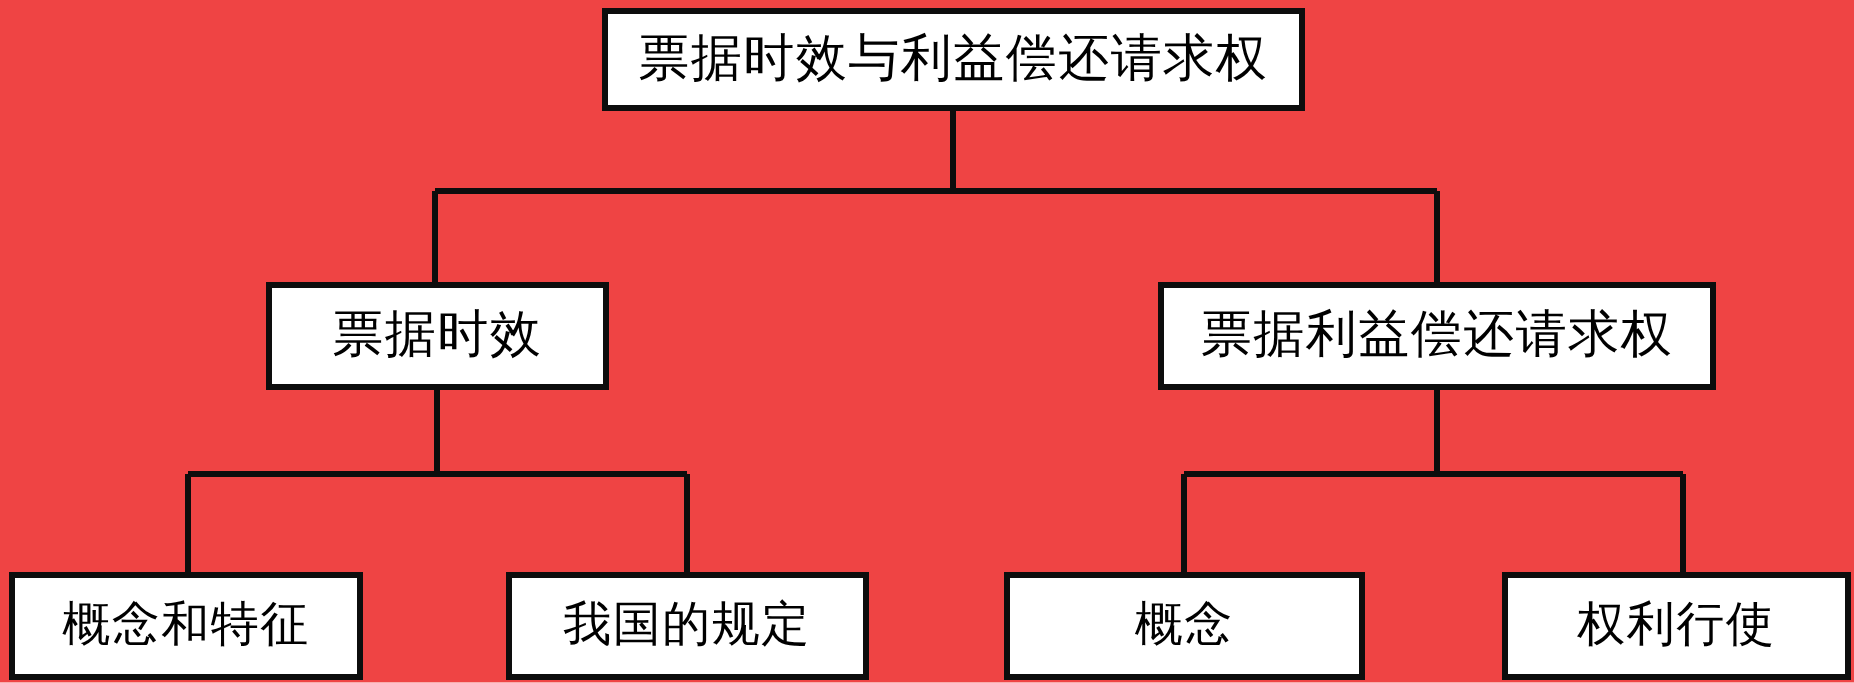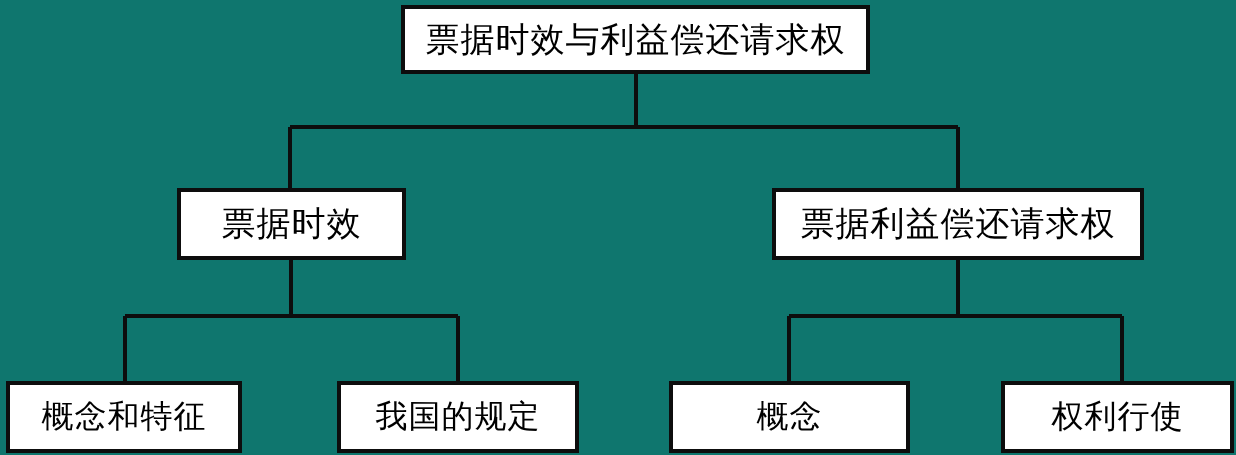--- a/index.html
+++ b/index.html
@@ -11,21 +11,21 @@
   body {
     width: 1236px;
     height: 455px;
     font-family: "DejaVu Sans", "Liberation Sans", sans-serif;
     overflow: hidden;
   }
   #diagram-root {
     position: relative;
     width: 1236px;
     height: 455px;
-    background: #0f766e;
+    background: #ef4444;
   }
   svg#tree-svg {
     position: absolute;
     top: 0;
     left: 0;
     width: 1236px;
     height: 455px;
     display: block;
   }
   .node-box {

